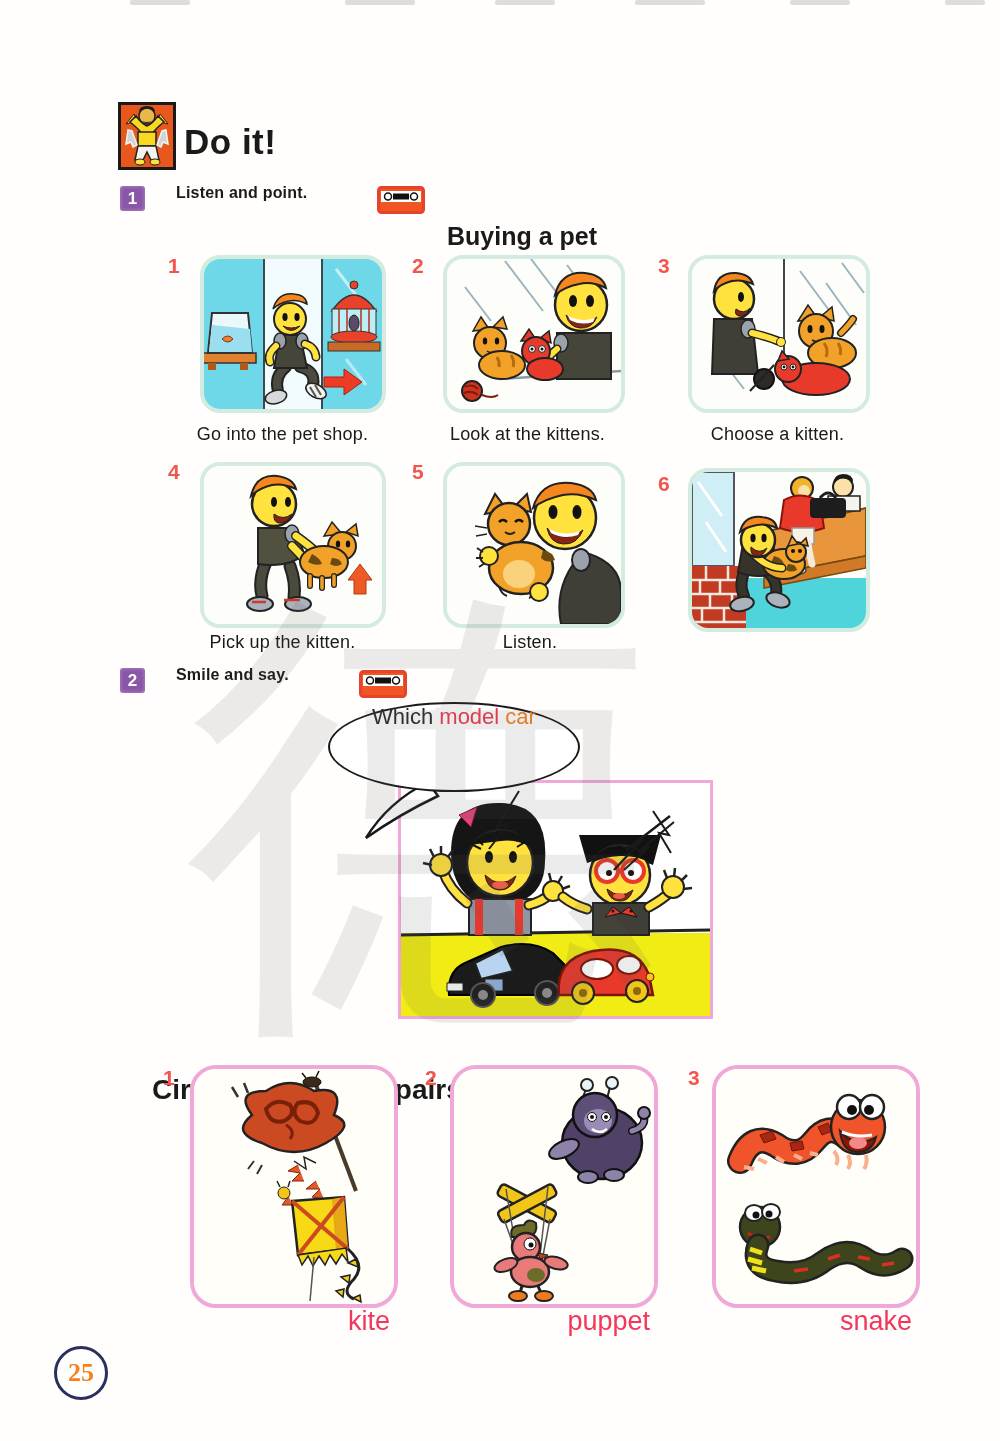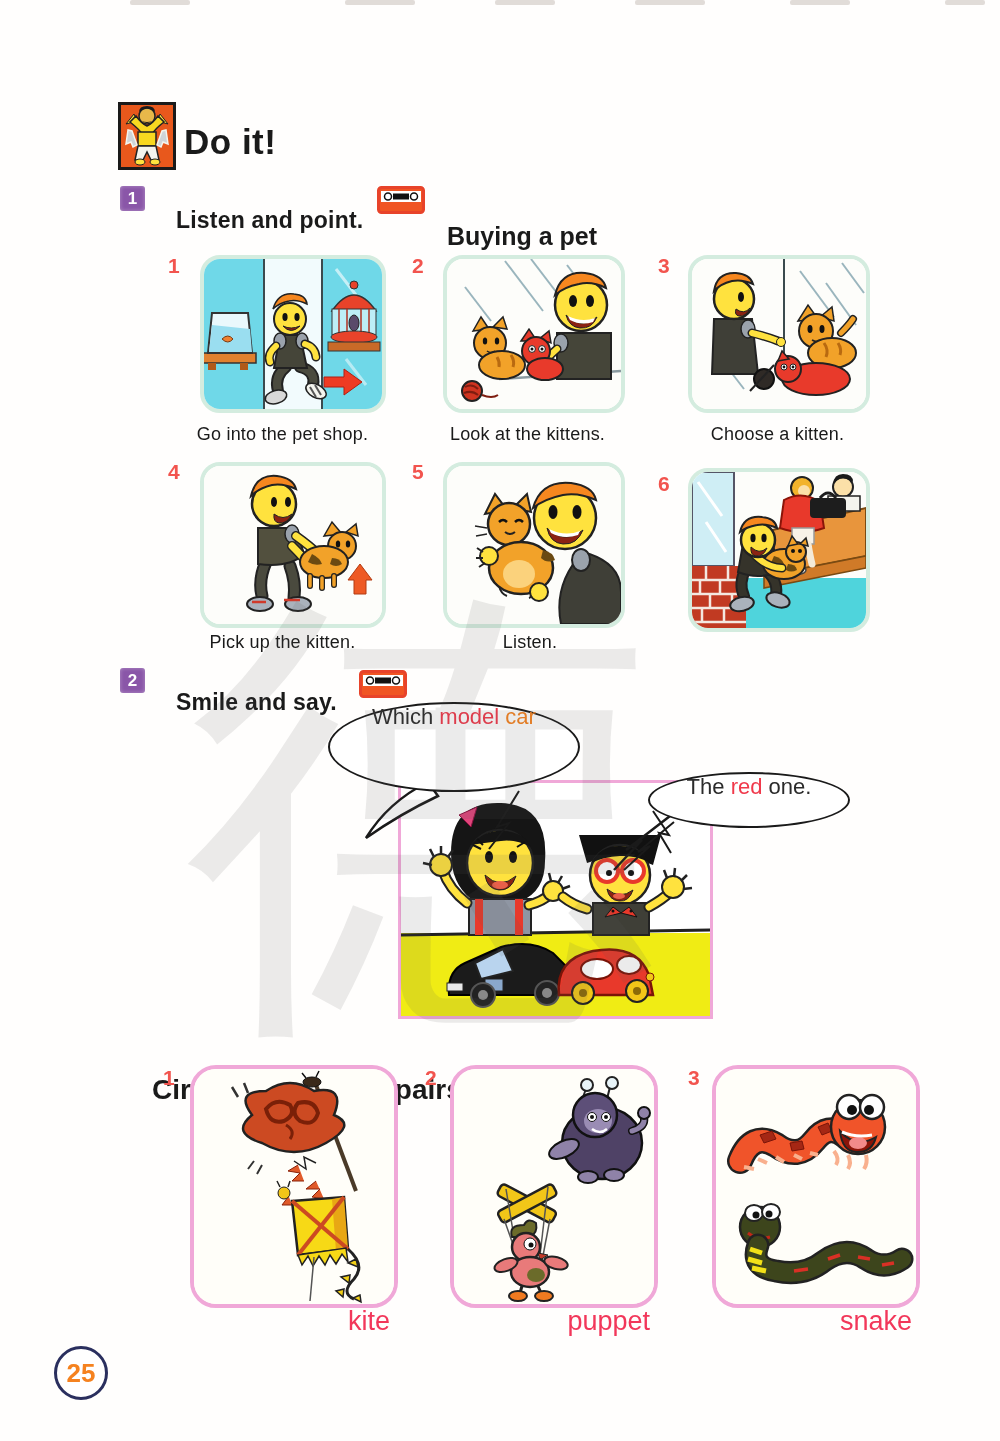--- a/index.html
+++ b/index.html
@@ -7,39 +7,39 @@
         font-family:"Liberation Sans","DejaVu Sans",sans-serif;color:#1a1a1a;}
   .abs{position:absolute;}
   .scanmark{position:absolute;top:0;height:5px;background:#c8c0ba;opacity:.55;border-radius:2px;}
   
   #watermark{position:absolute;left:185px;top:578px;font-size:470px;line-height:1;
              font-family:"DejaVu Serif",serif;color:rgba(90,90,90,0.12);z-index:10;pointer-events:none;}
   
   #do-it-title{left:184px;top:122px;font-size:35px;font-weight:bold;letter-spacing:.5px;}
   .badge{width:25px;height:25px;background:#8a56a8;color:#fff;font-weight:bold;text-align:center;
          line-height:25px;font-size:17px;border-radius:3px;box-shadow:inset 0 0 4px rgba(255,255,255,.35);}
-  .act-label{font-weight:bold;font-size:23px;letter-spacing:.2px;margin-top:23px;}
+  .act-label{font-weight:bold;font-size:16px;letter-spacing:.2px;}
   #story-title{left:402px;top:222px;width:240px;text-align:center;font-size:25px;font-weight:bold;}
   
   .pnum{color:#f2544e;font-size:21px;font-weight:bold;}
   .panel{border:4px solid #d4ecdf;border-radius:20px;background:#fffef9;overflow:hidden;}
   .caption{font-size:18px;font-weight:500;text-align:center;white-space:nowrap;letter-spacing:.2px;}
   
   .bubble{border:2.5px solid #1a1a1a;border-radius:50%;background:#fff;text-align:center;
           font-size:22px;color:#2b2b2b;display:flex;justify-content:center;z-index:6;}
   .bubble .hl-red{color:#f0394b;} .bubble .hl-org{color:#f5821f;}
   .tail{z-index:5;}
   #scene-box{left:398px;top:780px;width:309px;height:233px;border:3px solid #f0a8d8;background:#fff;z-index:1;}
   
   #act3-title{left:152px;top:1026px;font-size:28px;font-weight:bold;margin-top:48px;}
   .ppanel{border:4px solid #f0a8d8;border-radius:26px;background:#fffef9;overflow:hidden;}
   .plabel{font-size:27px;font-weight:500;color:#f2375a;text-align:right;}
   
   #page-badge{left:54px;top:1346px;width:48px;height:48px;border:3.5px solid #2a2f5e;border-radius:50%;
-              color:#f5821f;font-size:26px;font-weight:bold;text-align:center;line-height:48px;background:#fff;}
+              color:#f5821f;font-size:26px;font-weight:bold;text-align:center;line-height:48px;background:#fff;font-family:Liberation Serif, serif;}
   svg{display:block;}
 </style>
 </head>
 <body>
 
 <div id="page">
 
   <div class="scanmark" style="left:130px;width:60px"></div>
   <div class="scanmark" style="left:345px;width:70px"></div>
   <div class="scanmark" style="left:495px;width:60px"></div>
@@ -338,23 +338,20 @@
     <rect x="16" y="7.5" width="16" height="6" fill="#111"></rect>
   </svg>
 
   <div class="abs bubble" style="left:328px;top:702px;width:248px;height:86px">
     <div><span>Which </span><span class="hl-red">model </span><span class="hl-org">car</span></div>
   </div>
   <svg class="abs tail" style="left:362px;top:780px" width="80" height="62" viewBox="0 0 80 62">
     <path d="M66,2 Q26,22 4,58 Q38,34 76,16 Z" fill="#fff" stroke="#1a1a1a" stroke-width="2.5"></path>
   </svg>
 
-  <div class="abs bubble" style="left:648px;top:772px;width:198px;height:52px">
-    <div><span>The </span><span class="hl-red">red</span><span> one.</span></div>
-  </div>
   <svg class="abs tail" style="left:604px;top:812px" width="72" height="62" viewBox="0 0 72 62">
     <polyline points="66,4 22,38 38,28 10,58" fill="none" stroke="#1a1a1a" stroke-width="2.5"></polyline>
     <polyline points="70,10 34,40 46,34 20,58" fill="none" stroke="#1a1a1a" stroke-width="2"></polyline>
   </svg>
 
   <div class="abs" id="scene-box">
     <svg width="309" height="233" viewBox="0 0 309 233">
       <rect width="309" height="233" fill="#fff"></rect>
       <rect x="0" y="150" width="309" height="83" fill="#f0ec14"></rect>
       <line x1="0" y1="152" x2="309" y2="147" stroke="#222" stroke-width="3"></line>

